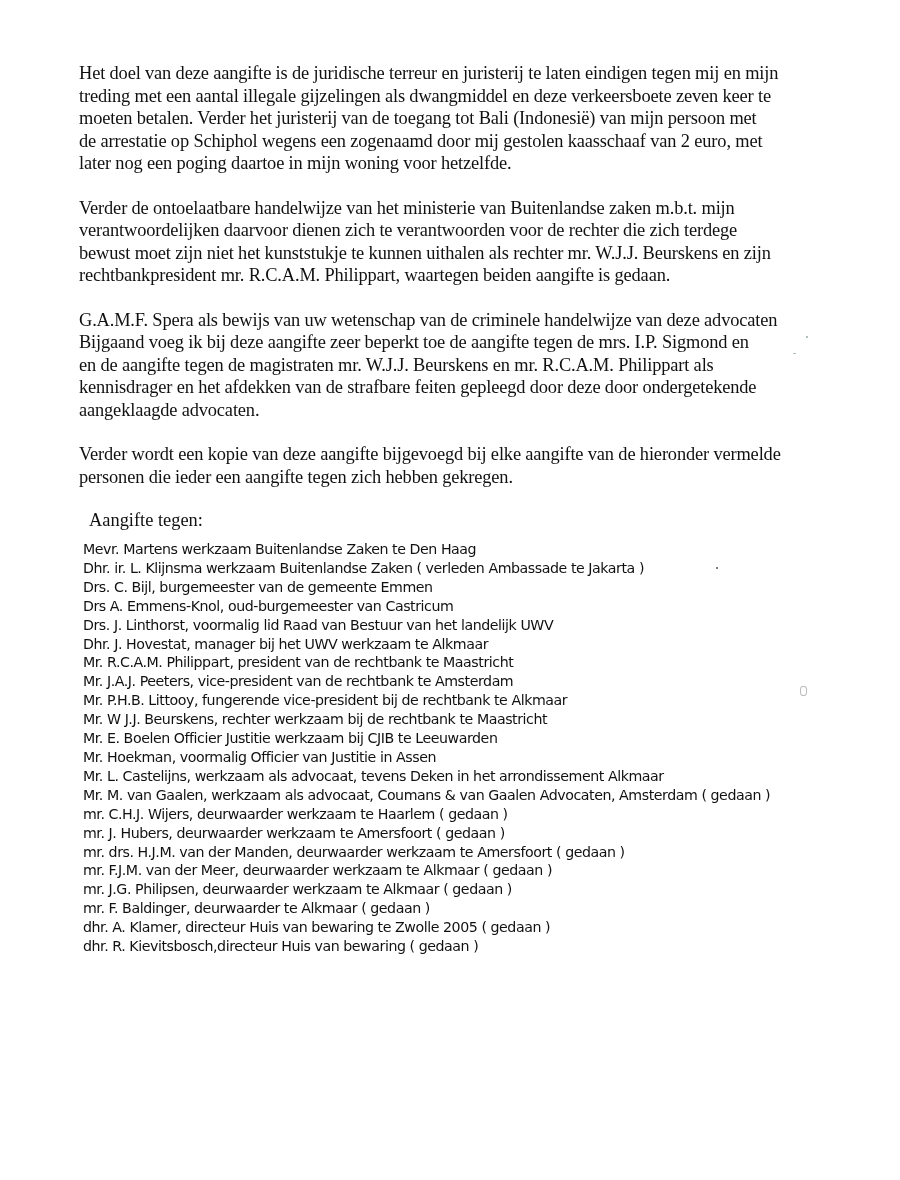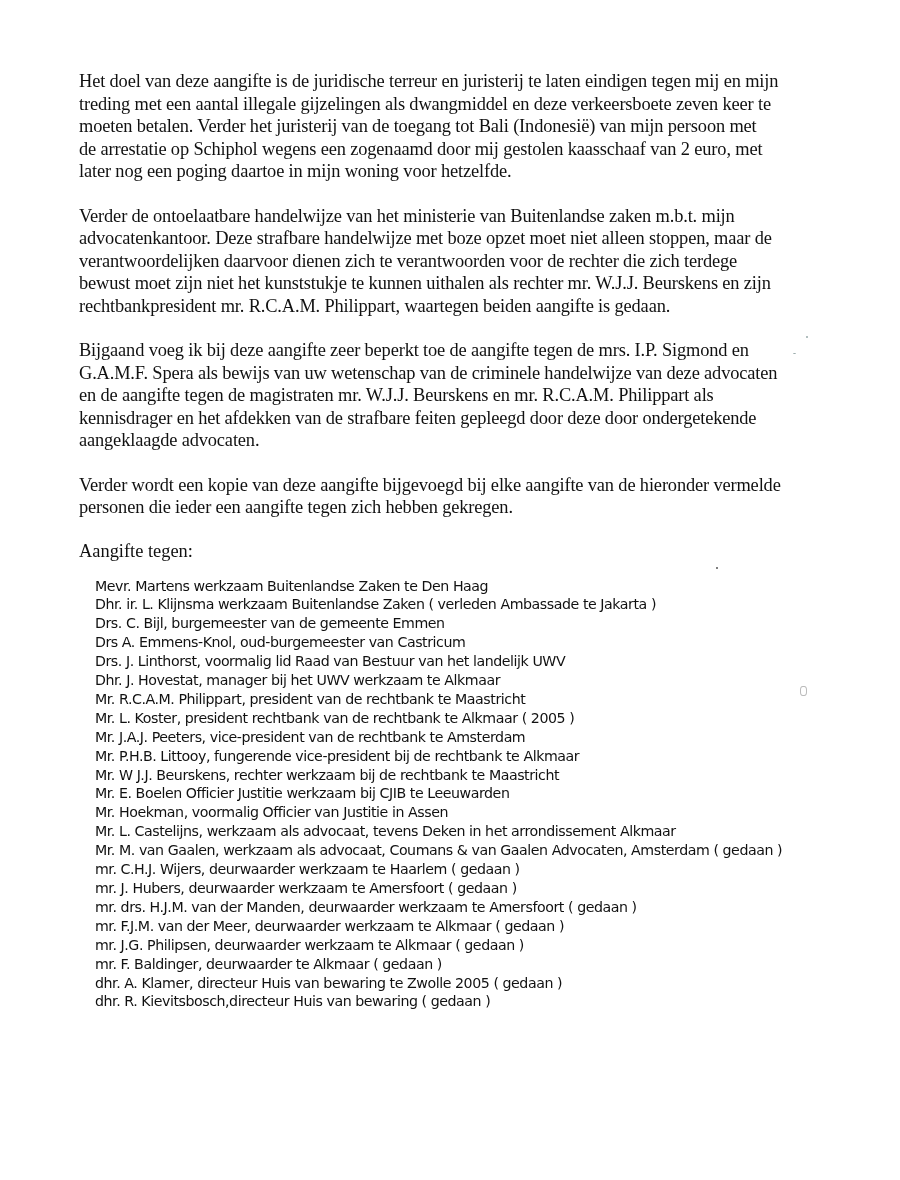--- a/index.html
+++ b/index.html
@@ -10,45 +10,45 @@
     body {
       width: 900px;
       height: 1180px;
       position: relative;
       overflow: hidden;
       color: #111111;
     }
     .page {
       position: absolute;
       left: 79px;
-      top: 70px;
+      top: 62px;
       width: 760px;
     }
     .para {
       font-family: "Liberation Serif", "DejaVu Serif", serif;
       font-size: 18.4px;
       line-height: 22.5px;
       margin: 0 0 22px 0;
       letter-spacing: -0.15px;
       word-spacing: 0px;
       color: #111;
     }
     .para .line {
       display: block;
       white-space: nowrap;
     }
     .heading {
       font-family: "Liberation Serif", "DejaVu Serif", serif;
       font-size: 18.4px;
       line-height: 20px;
-      margin: 0;
+      margin: 10px;
       color: #111;
     }
     .list {
-      margin: 16px;
+      margin: 4px;
       padding: 0;
       list-style: none;
     }
     .list li {
       font-family: "DejaVu Sans", "Liberation Sans", sans-serif;
       font-size: 14.2px;
       line-height: 18.9px;
       letter-spacing: -0.45px;
       white-space: nowrap;
       color: #111;
@@ -69,50 +69,48 @@
   <p class="para">
     <span class="line">Het doel van deze aangifte is de juridische terreur en juristerij te laten eindigen tegen mij en mijn</span>
     <span class="line">treding met een aantal illegale gijzelingen als dwangmiddel en deze verkeersboete zeven keer te</span>
     <span class="line">moeten betalen. Verder het juristerij van de toegang tot Bali (Indonesië) van mijn persoon met</span>
     <span class="line">de arrestatie op Schiphol wegens een zogenaamd door mij gestolen kaasschaaf van 2 euro, met</span>
     <span class="line">later nog een poging daartoe in mijn woning voor hetzelfde.</span>
   </p>
 
   <p class="para">
     <span class="line">Verder de ontoelaatbare handelwijze van het ministerie van Buitenlandse zaken m.b.t. mijn</span>
-    <span class="line">advocatenkantoor. Deze strafbare handelwijze met boze opzet moet niet alleen stoppen, maar de</span>
     <span class="line">verantwoordelijken daarvoor dienen zich te verantwoorden voor de rechter die zich terdege</span>
     <span class="line">bewust moet zijn niet het kunststukje te kunnen uithalen als rechter mr. W.J.J. Beurskens en zijn</span>
     <span class="line">rechtbankpresident mr.  R.C.A.M. Philippart, waartegen beiden aangifte is gedaan.</span>
   </p>
 
   <p class="para">
+    <span class="line">G.A.M.F. Spera als bewijs van uw wetenschap van de criminele handelwijze van deze advocaten</span>
     <span class="line">Bijgaand voeg ik bij deze aangifte zeer beperkt toe de aangifte tegen de mrs. I.P. Sigmond en</span>
-    <span class="line">G.A.M.F. Spera als bewijs van uw wetenschap van de criminele handelwijze van deze advocaten</span>
     <span class="line">en de aangifte tegen de magistraten mr. W.J.J. Beurskens en mr. R.C.A.M. Philippart als</span>
     <span class="line">kennisdrager en het afdekken van de strafbare feiten gepleegd door deze door ondergetekende</span>
     <span class="line">aangeklaagde advocaten.</span>
   </p>
 
   <p class="para">
     <span class="line">Verder wordt een kopie van deze aangifte bijgevoegd bij elke aangifte van de hieronder vermelde</span>
     <span class="line">personen die ieder een aangifte tegen zich hebben gekregen.</span>
   </p>
 
   <p class="heading">Aangifte tegen:</p>
 
   <ul class="list">
     <li>Mevr. Martens werkzaam Buitenlandse Zaken te Den Haag</li>
     <li>Dhr. ir. L. Klijnsma werkzaam Buitenlandse Zaken ( verleden Ambassade te Jakarta )</li>
     <li class="italic">Drs. C. Bijl, burgemeester van de gemeente Emmen</li>
     <li>Drs A. Emmens-Knol, oud-burgemeester van Castricum</li>
     <li>Drs. J. Linthorst, voormalig lid Raad van Bestuur van het landelijk UWV</li>
     <li>Dhr. J. Hovestat, manager bij het UWV werkzaam te Alkmaar</li>
     <li>Mr. R.C.A.M. Philippart, president van de rechtbank te Maastricht</li>
-    <li>Mr. L. Koster, president rechtbank van de rechtbank te Alkmaar ( 2005 )</li>
     <li>Mr. J.A.J. Peeters, vice-president van de rechtbank te Amsterdam</li>
     <li>Mr. P.H.B. Littooy, fungerende vice-president bij de rechtbank te Alkmaar</li>
     <li>Mr. W J.J. Beurskens, rechter werkzaam bij de rechtbank te Maastricht</li>
     <li>Mr. E. Boelen Officier Justitie werkzaam bij CJIB te Leeuwarden</li>
     <li>Mr. Hoekman, voormalig Officier van Justitie in Assen</li>
     <li>Mr. L. Castelijns, werkzaam als advocaat, tevens Deken in het arrondissement Alkmaar</li>
     <li>Mr. M. van Gaalen, werkzaam als advocaat, Coumans &amp; van Gaalen Advocaten, Amsterdam ( gedaan )</li>
     <li>mr. C.H.J. Wijers, deurwaarder werkzaam te Haarlem ( gedaan )</li>
     <li>mr. J. Hubers, deurwaarder werkzaam te Amersfoort ( gedaan )</li>
     <li>mr. drs. H.J.M. van der Manden, deurwaarder werkzaam te Amersfoort ( gedaan )</li>

